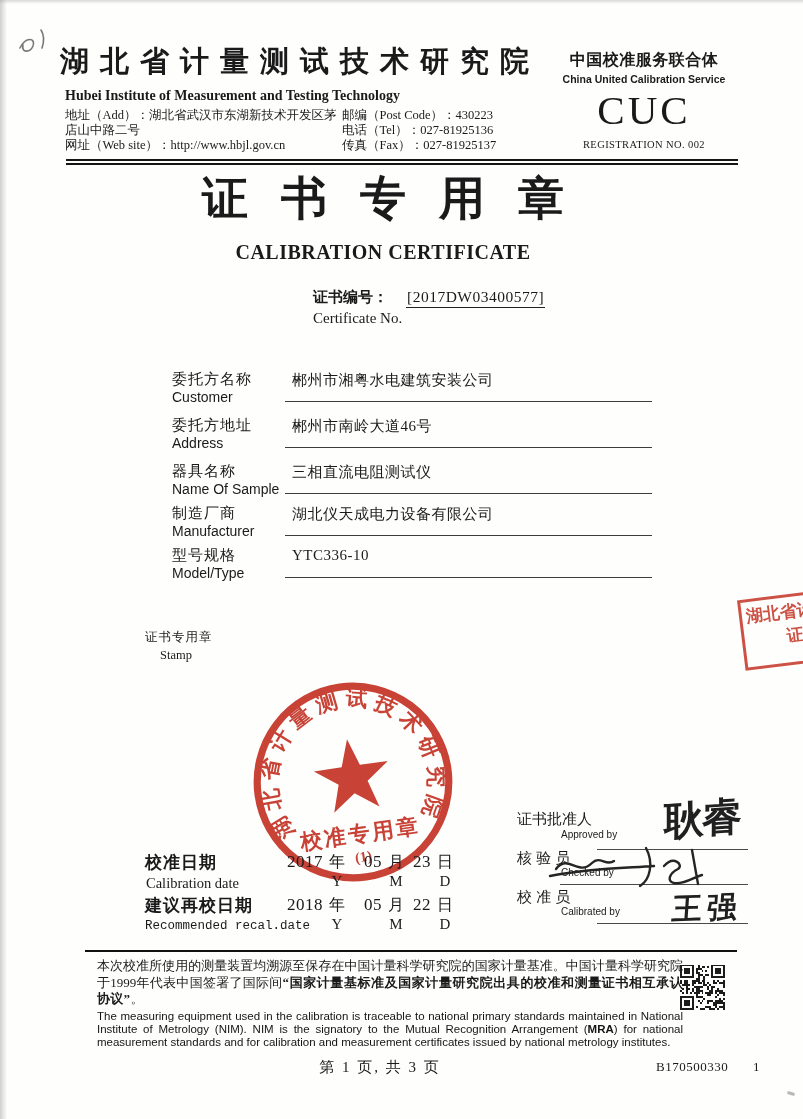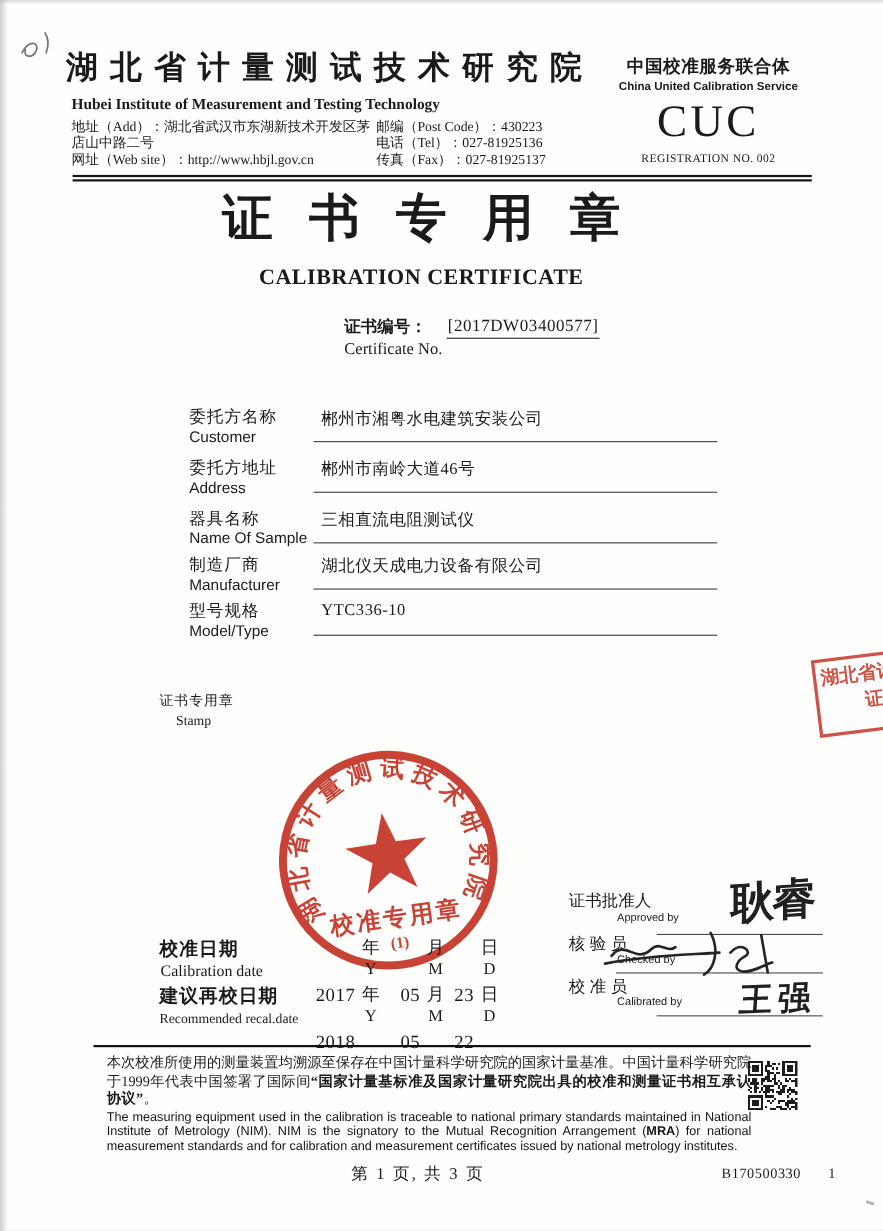--- a/index.html
+++ b/index.html
@@ -55,23 +55,23 @@
   .sg-cn{position:absolute;left:517px;font-family:"Liberation Sans",sans-serif;font-size:15px;white-space:nowrap;}
   .sg-en{position:absolute;left:517px;font-family:"Liberation Sans",sans-serif;font-size:10px;white-space:nowrap;margin-left:44px;}
   .sg-line{position:absolute;border-bottom:1.2px solid #4a4a4a;}
   .sig-text{position:absolute;font-weight:bold;color:#202020;white-space:nowrap;}
   .sig1{left:664px;top:791px;font-size:40px;letter-spacing:-2px;transform:rotate(-4deg) skewX(-4deg);}
   .sig3{left:672px;top:888px;font-size:30px;letter-spacing:5px;transform:rotate(-2deg) skewX(-6deg);}
 
   
   .dt-cn{position:absolute;left:145px;font-size:17px;font-weight:bold;letter-spacing:1px;white-space:nowrap;}
   .dt-en1{position:absolute;left:146px;font-size:14.5px;white-space:nowrap;}
-  .dt-en2{position:absolute;left:145px;font-family:Liberation Serif, serif;font-size:12.5px;white-space:nowrap;}
+  .dt-en2{position:absolute;left:145px;font-family:Liberation Mono, monospace;font-size:12.5px;white-space:nowrap;}
   .dt-vals{position:absolute;left:287px;display:flex;align-items:flex-start;font-size:17px;line-height:20px;}
-  .dt-vals .num{letter-spacing:.5px;margin-top:43px;}
+  .dt-vals .num{letter-spacing:.5px;}
   .dt-vals .unit{display:inline-flex;flex-direction:column;align-items:center;margin-left:6px;}
   .dt-vals .unit .ucn{font-size:16px;line-height:20px;}
   .dt-vals .unit .uen{font-size:15px;line-height:18px;}
   .gap1{margin-left:19px;} .gap2{margin-left:9px;}
 
   
   .footer-line{left:85px;top:950px;width:652px;border-top:2.4px solid #111;}
   .footer-cn{left:97px;top:958px;width:586px;font-size:13px;line-height:16.5px;text-align:justify;}
   .footer-cn b{letter-spacing:.3px;}
   .footer-en{left:97px;top:1010px;width:586px;font-family:"Liberation Sans",sans-serif;font-size:11.5px;line-height:13px;text-align:justify;color:#141414;}

